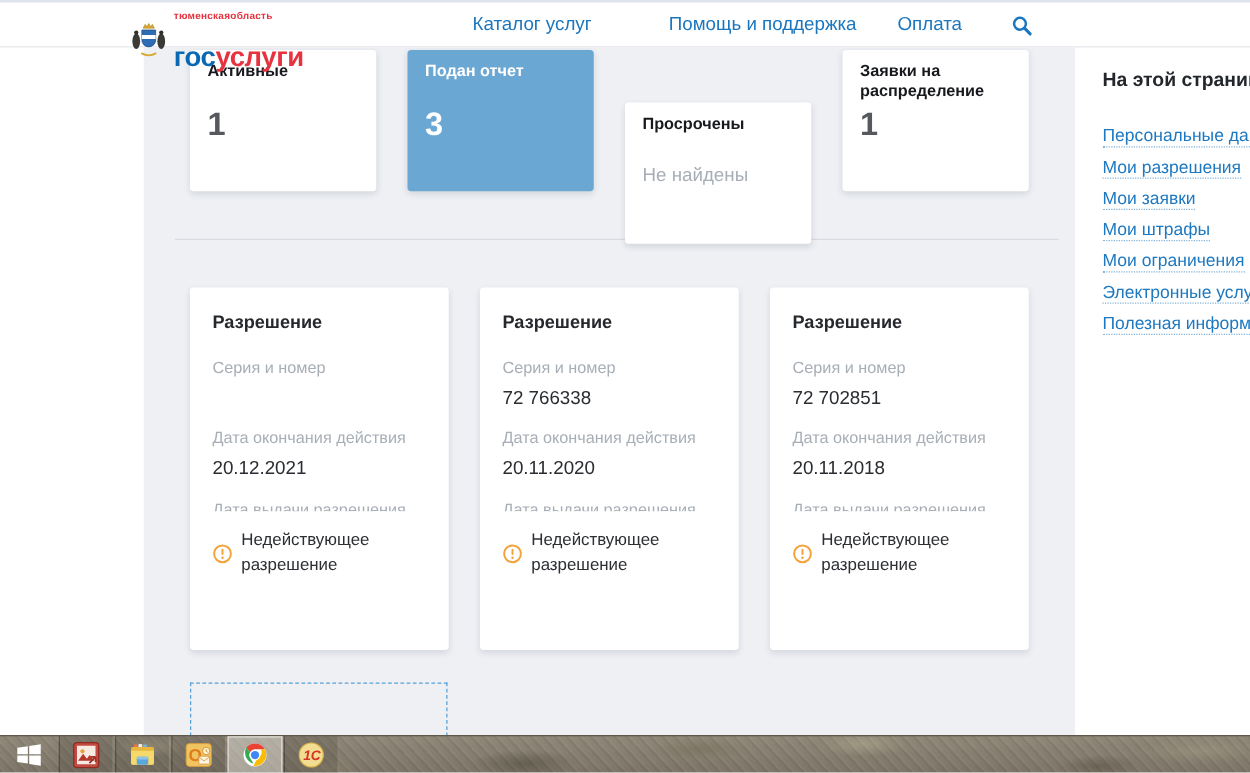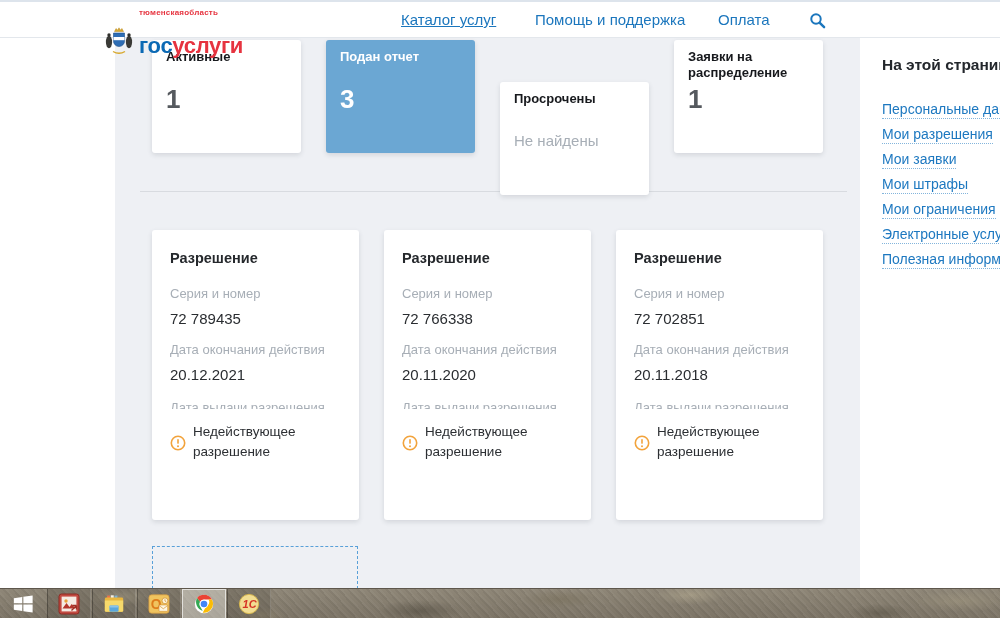--- a/index.html
+++ b/index.html
@@ -7,32 +7,32 @@
   body {
     position:relative; overflow:hidden; background:#ffffff;
     font-family:"Liberation Sans", sans-serif; color:#2b2f33;
   }
 
   
   .topnav {
     position:absolute; left:0; top:0; width:1000px; height:38px;
     background:#ffffff; border-top:2px solid #dde4ec; border-bottom:1px solid #e3e7ec; z-index:5;
   }
-  .logo { position:absolute; left:104px; top:3px; display:flex; align-items:flex-end; }
+  .logo { position:absolute; left:104px; top:3px; display:flex; align-items:center; }
   .logo .arms { width:30px; height:30px; margin-top:2px; }
   .logo .logo-text { margin-left:5px; display:flex; flex-direction:column; }
   .logo .region { font-size:8px; font-weight:bold; color:#e6333f; letter-spacing:.2px; margin-top:3px; }
   .logo .brand { font-size:22px; font-weight:bold; line-height:19px; letter-spacing:-.3px;margin-top:19px; }
   .logo .brand .b { color:#0b69b4; }
   .logo .brand .r { color:#e6333f; }
   .nav-link {
     position:absolute; top:0; height:38px; line-height:36px;
     font-size:15px; color:#1b76bd; cursor:pointer; white-space:nowrap;
   }
-  .nav-link.l1 { left:401px;text-decoration:underline; } .nav-link.l2 { left:535px; } .nav-link.l3 { left:718px; }
+  .nav-link.l1 { left:378px; } .nav-link.l2 { left:535px; } .nav-link.l3 { left:718px; }
   .nav-search { position:absolute; left:809px; top:10px; width:17px; height:17px; cursor:pointer; }
 
   
   .content-bg { position:absolute; left:115px; top:38px; width:745px; height:550px; background:#eef0f4; }
   .sidebar { position:absolute; left:860px; top:38px; width:200px; height:550px; background:#ffffff; }
 
   
   .scard {
     position:absolute; top:40px; width:149px; height:113px; background:#ffffff;
     border-radius:3px; box-shadow:0 2px 5px rgba(50,60,70,.14); z-index:1;
@@ -162,21 +162,20 @@
   </div>
 </div>
 
 <div class="divider"></div>
 
 <div>
 
   <div class="pcard p0">
     <div class="p-title">Разрешение</div>
     <div class="p-label p-label1">Серия и номер</div>
-    <div class="p-value p-value1">72 789435</div>
     <div class="p-label p-label2">Дата окончания действия</div>
     <div class="p-value p-value2">20.12.2021</div>
     <div class="p-label p-label3">Дата выдачи разрешения</div>
     <div class="p-status">
       <svg class="warn-icon" viewBox="0 0 16 16">
         <circle cx="8" cy="8" r="6.7" fill="#ffffff" stroke="#f2a33c" stroke-width="1.6"></circle>
         <rect x="7.2" y="3.9" width="1.6" height="5" rx=".8" fill="#f2a33c"></rect>
         <circle cx="8" cy="11.2" r="1" fill="#f2a33c"></circle>
       </svg>
       <div class="p-status-text">Недействующее разрешение</div>

